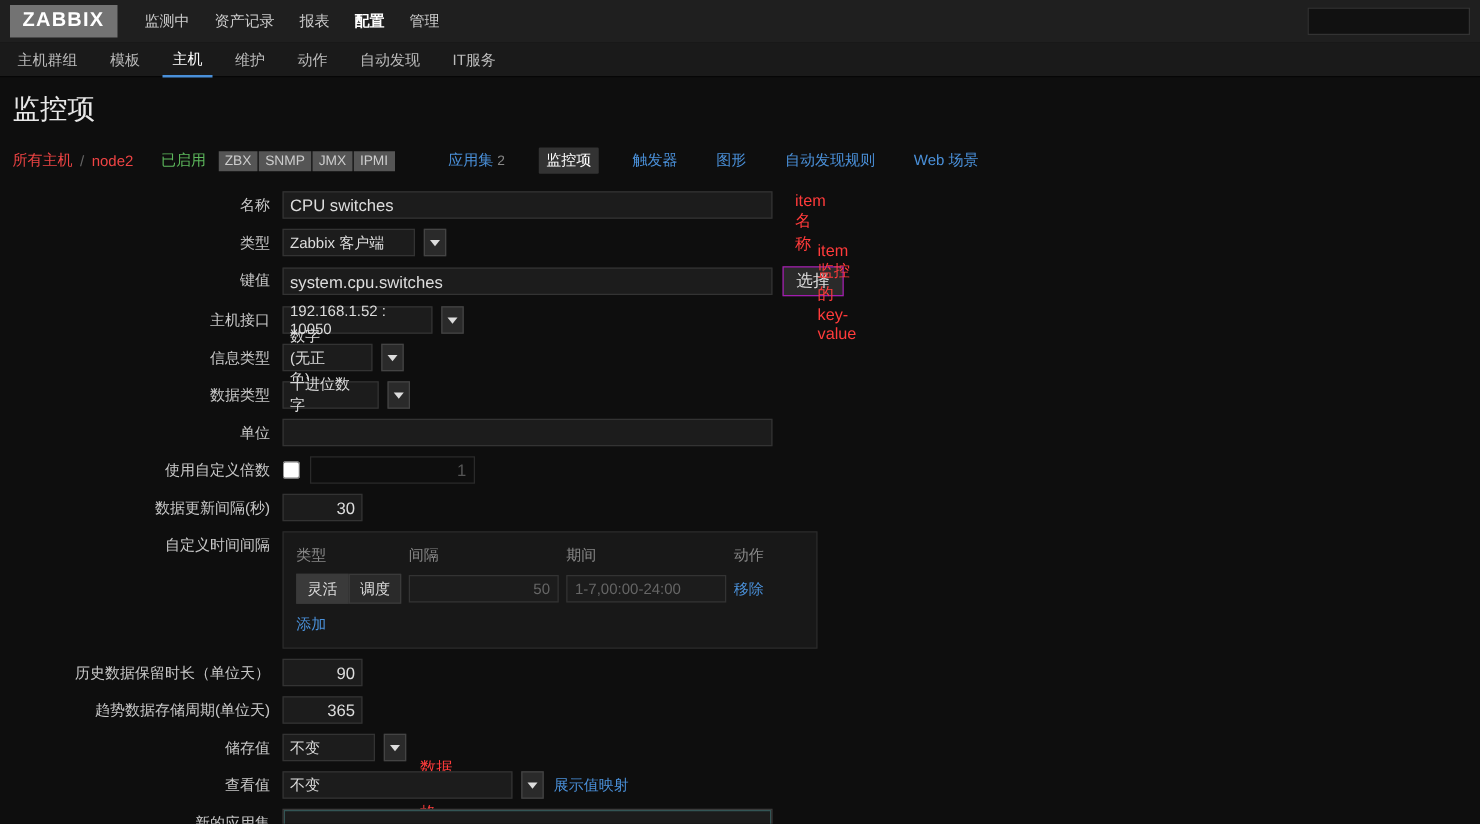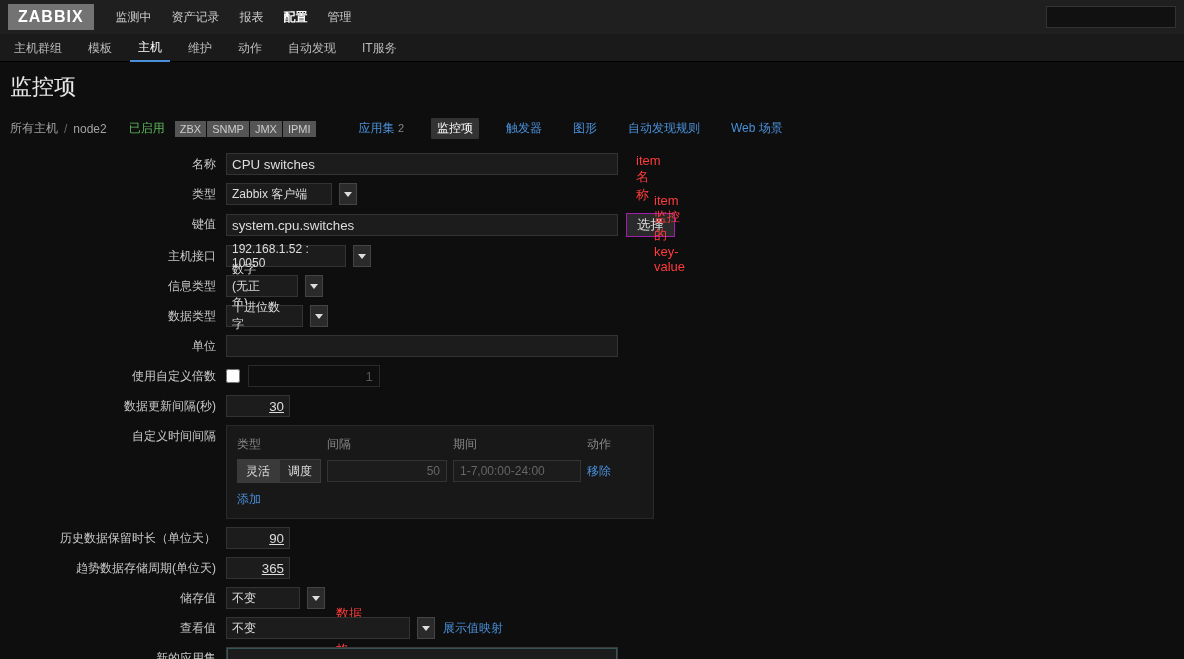--- a/index.html
+++ b/index.html
@@ -71,21 +71,21 @@
   color: #e8e8e8;
   padding: 10px 10px 12px 10px;
   background: #0e0e0e;
 }
 .crumbbar {
   padding: 4px 10px 10px 10px;
   display: flex;
   align-items: center;
   gap: 6px;
 }
-.crumbbar .lnk { color: #a3a3a3; cursor: pointer; }
+.crumbbar .lnk { color: #ef4444; cursor: pointer; }
 .crumbbar .slash { color: #666; }
 .crumbbar .enabled { color: #5db85c; }
 .tagbox { display: flex; gap: 1px; margin: 0 4px; }
 .tagbox span { background: #555; color: #ccc; font-size: 11px; padding: 2px 5px; }
 .crumbbar .tablink { color: #4a90d9; cursor: pointer; padding: 0 4px; margin-left: 17px; }
 .crumbbar .tablink.active { background: #333; color: #fff; padding: 2px 6px; border-radius: 1px; }
 .crumbbar .count { color: #888; font-size: 11px; }
 .formwrap { padding: 4px 10px 10px 10px; position: relative; }
 .row { display: flex; align-items: flex-start; margin-bottom: 8px; }
 .lbl {
@@ -97,21 +97,21 @@
 }
 .ctrls { display: flex; align-items: center; gap: 8px; position: relative; }
 .txt {
   background: #1c1c1c;
   border: 1px solid #333;
   color: #ddd;
   height: 22px;
   padding: 0 5px;
 }
 .w392 { width: 392px; }
-.w60 { width: 64px; text-align: right; padding-right:5px;text-decoration:underline;}
+.w60 { width: 64px; text-align: right; padding-right:5px;}
 .sel {
   background: #1c1c1c;
   border: 1px solid #333;
   color: #ddd;
   height: 22px;
   padding: 0 22px 0 5px;
   position: relative;
   display: inline-flex;
   align-items: center;
 }

